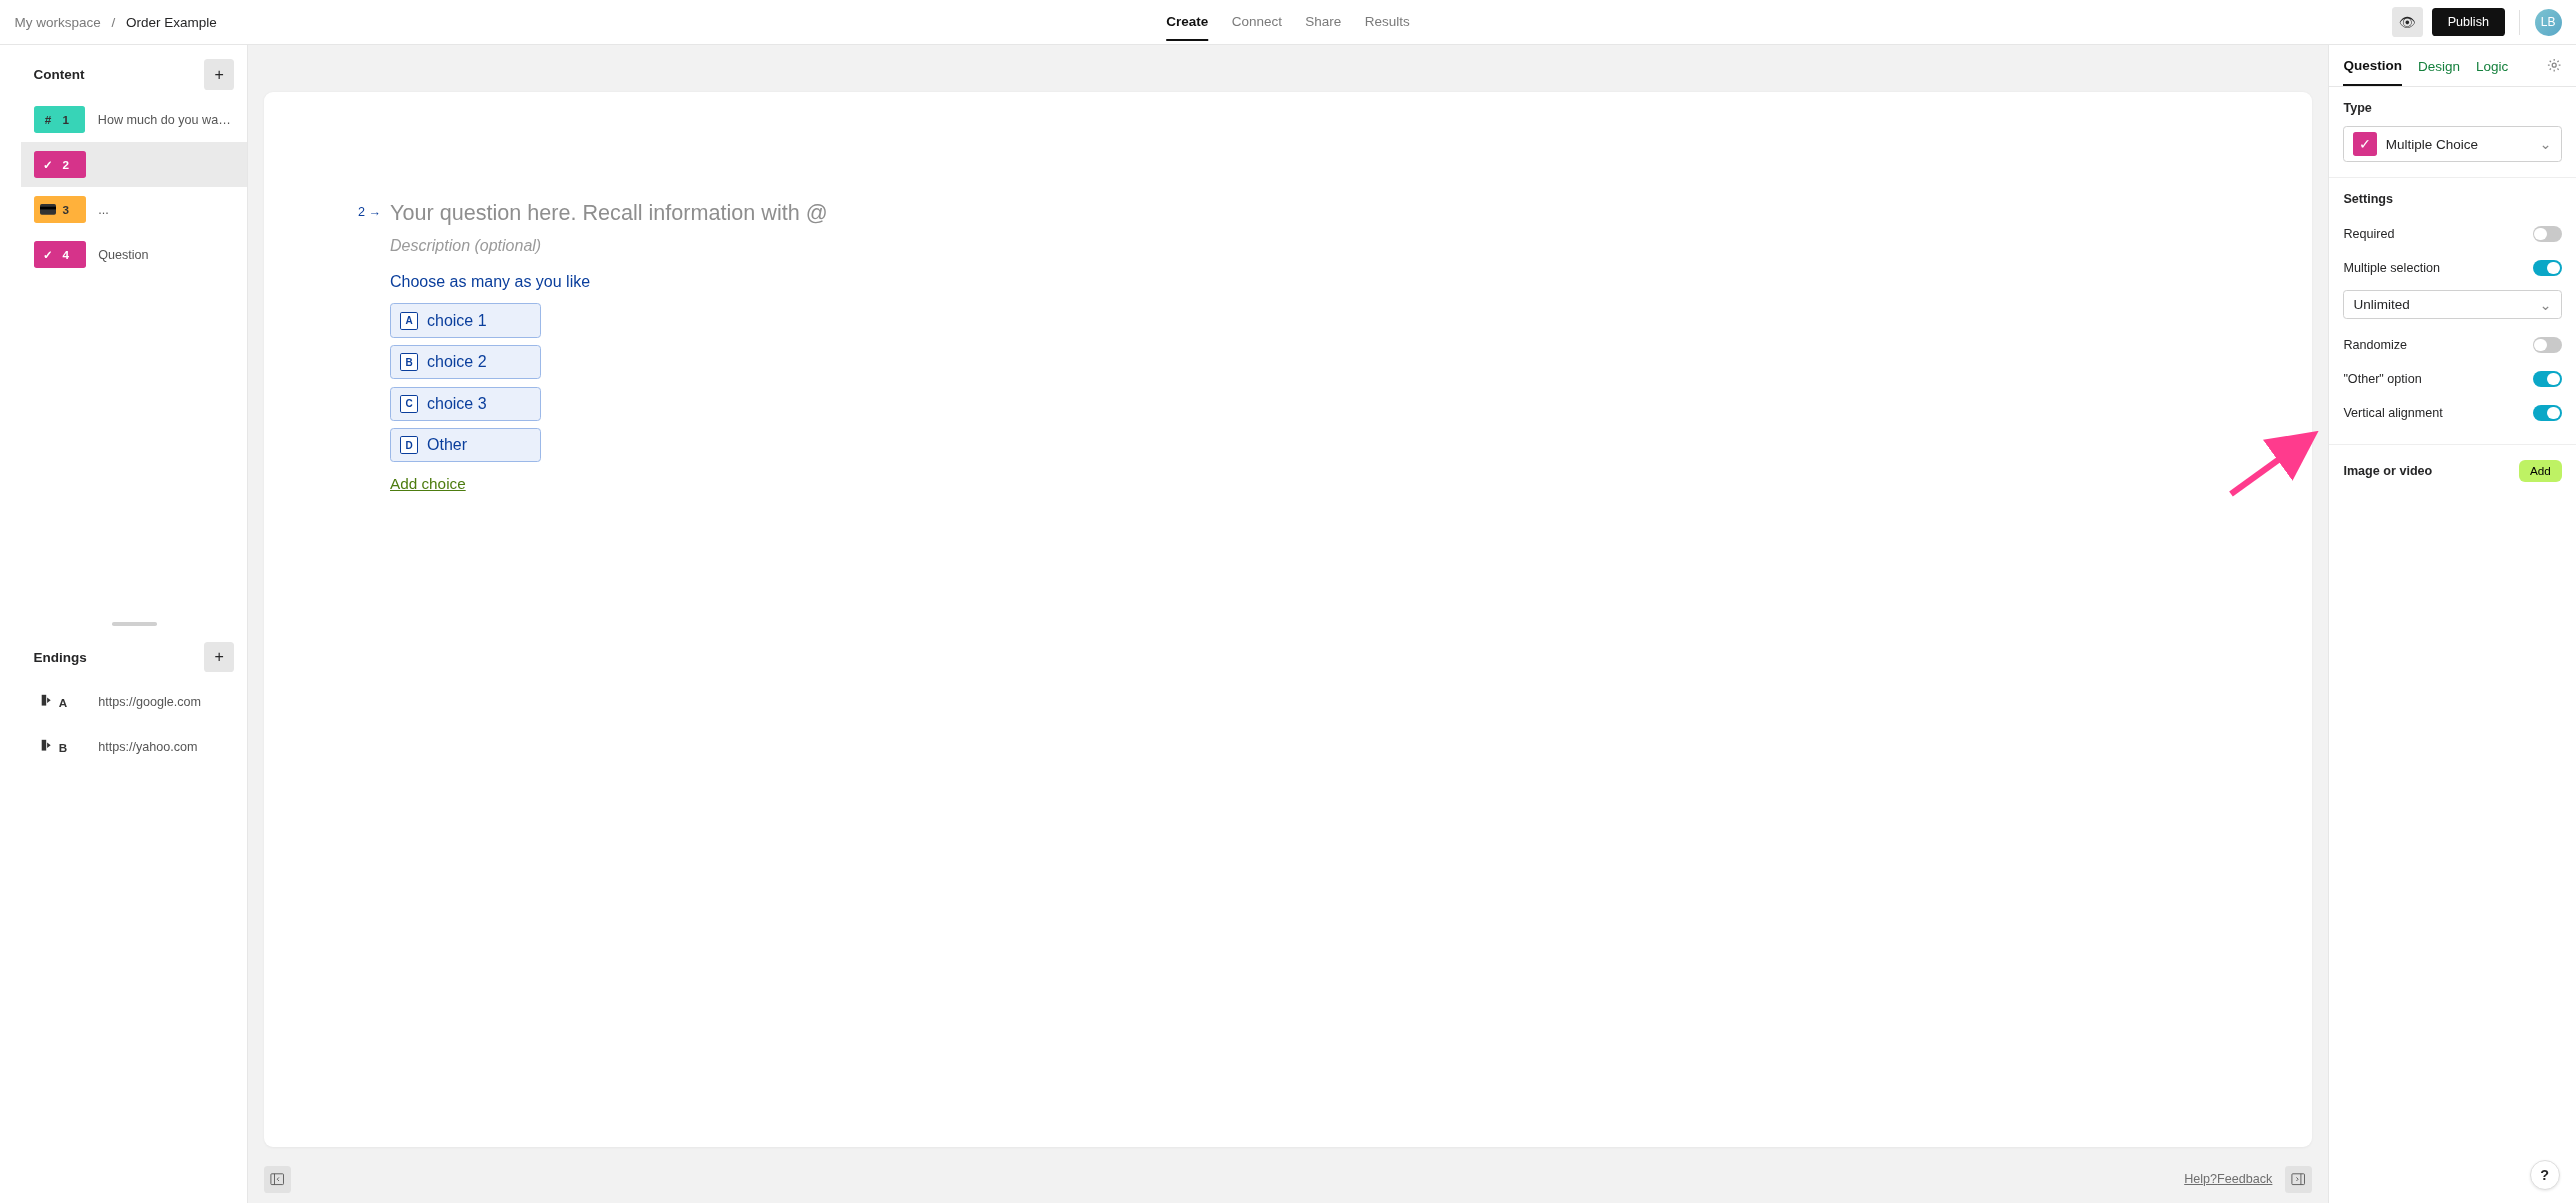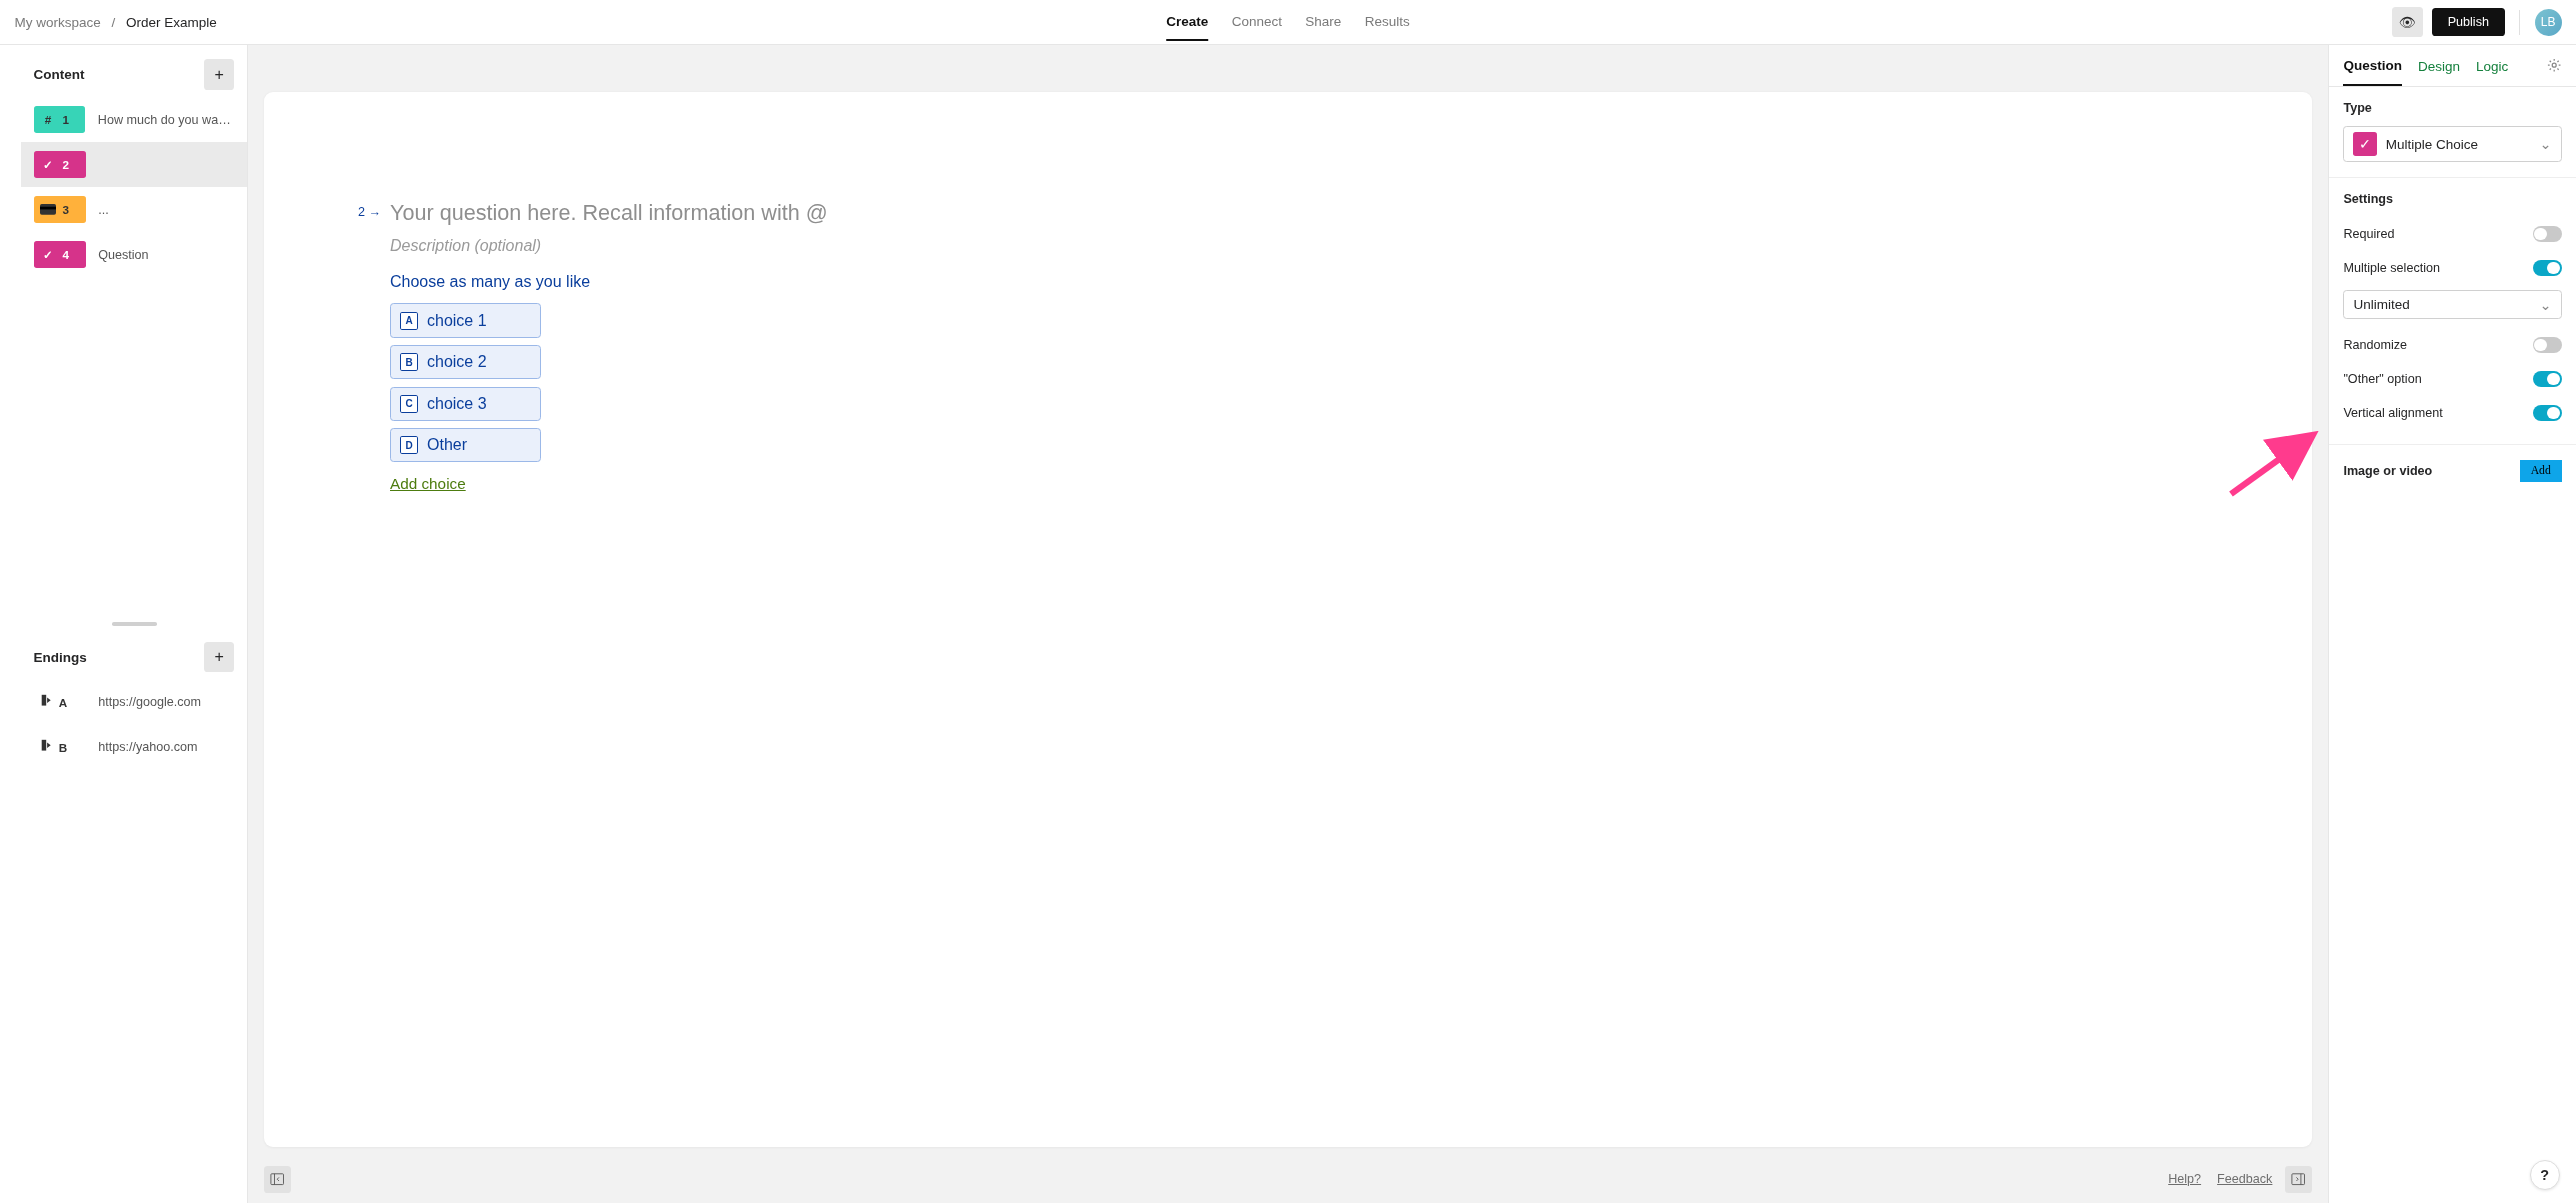--- a/index.html
+++ b/index.html
@@ -54,21 +54,21 @@
   .qtitle { font-size: 21.6px; color: #8e8e8e; margin-left: 0; }
   .qdesc  { margin-top: 10.8px; font-size: 16px; font-style: italic; color: #9a9a9a; }
   .choose-hint { margin-top: 18px; font-size: 16px; color: #0a3e9c; }
   .choices { margin-top: 12.6px; display: flex; flex-direction: column; gap: 7.2px; width: 151px; }
   .choice { display: flex; align-items: center; gap: 9px; border: 0.9px solid #9bb8e8; background: #eaf0fb; border-radius: 3.6px; padding: 7.2px 9px; font-size: 16px; color: #0a3e9c; cursor: pointer; }
   .choice-key { width: 18px; height: 18px; border: 0.9px solid #0a3e9c; border-radius: 1.8px; background: #fff; font-size: 10px; display: flex; align-items: center; justify-content: center; font-weight: 600; }
   .add-choice { margin-top: 12.6px; font-size: 15.3px; color: #4d7c0f; text-decoration: underline; cursor: pointer; }
 
   .canvas-footer { height: 40px; display: flex; align-items: center; justify-content: space-between; padding: 0 16px 7.2px; }
   .panel-toggle { width: 27px; height: 27px; background: #e2e2e2; border-radius: 3.6px; display: flex; align-items: center; justify-content: center; cursor: pointer; }
-  .footer-links { display: flex; gap: 16px; font-size: 12.6px; color: #6e6e6e; text-decoration: underline; }
+  .footer-links { display: flex; font-size: 12.6px; color: #6e6e6e; text-decoration: underline; }
   .footer-links span { cursor: pointer; }
 
   
   .arrow-annot { position: absolute; right: 7.2px; top: 386px; color: #ff3b8d; pointer-events: none; }
 
   
   .right-panel { width: 248px; border-left: 0.9px solid #e6e6e6; display: flex; flex-direction: column; }
   .rp-tabs { display: flex; align-items: center; gap: 16px; padding: 12.6px 14.4px 0; border-bottom: 0.9px solid #e6e6e6; }
   .rp-tab { font-size: 13.5px; color: #15803d; padding-bottom: 10.8px; cursor: pointer; }
   .rp-tab.active { color: #111; font-weight: 600; border-bottom: 2.7px solid #111; }
@@ -81,21 +81,21 @@
   .select-box .sel-text { flex: 1; font-size: 13.5px; }
   .select-box .caret { color: #888; }
 
   .setting-row { display: flex; align-items: center; justify-content: space-between; padding: 9px 0; }
   .setting-row span { font-size: 12.6px; }
   .toggle { width: 29px; height: 16px; background: #c9c9c9; border-radius: 8px; position: relative; cursor: pointer; }
   .toggle .knob { position: absolute; top: 1.8px; left: 1.8px; width: 12.6px; height: 12.6px; background: #fff; border-radius: 50%; transition: left .15s; }
   .toggle.on { background: #0aa7c7; }
   .toggle.on .knob { left: 14.4px; }
 
-  .add-mini { background: #0ea5e9; border: none; border-radius: 0; padding: 4.5px 10.8px; font-size: 11.7px; cursor: pointer; font-family: Liberation Serif, serif; }
+  .add-mini { background: #bef264; border: none; border-radius: 6px; padding: 4.5px 10.8px; font-size: 11.7px; cursor: pointer; }
 
   .help-fab { position: fixed; right: 16px; bottom: 12.6px; width: 30.5px; height: 30.5px; border-radius: 50%; border: 0.9px solid #ddd; background: #fff; display: flex; align-items: center; justify-content: center; font-weight: 600; cursor: pointer; box-shadow: 0 0.9px 2.7px rgba(0,0,0,.1); }
   .eye-icon::before { content: "👁"; font-size: 13.5px; }
 </style>
 </head>
 <body>
 
 <div class="topbar">
   <div class="breadcrumb">
     <span class="muted">My workspace</span>

